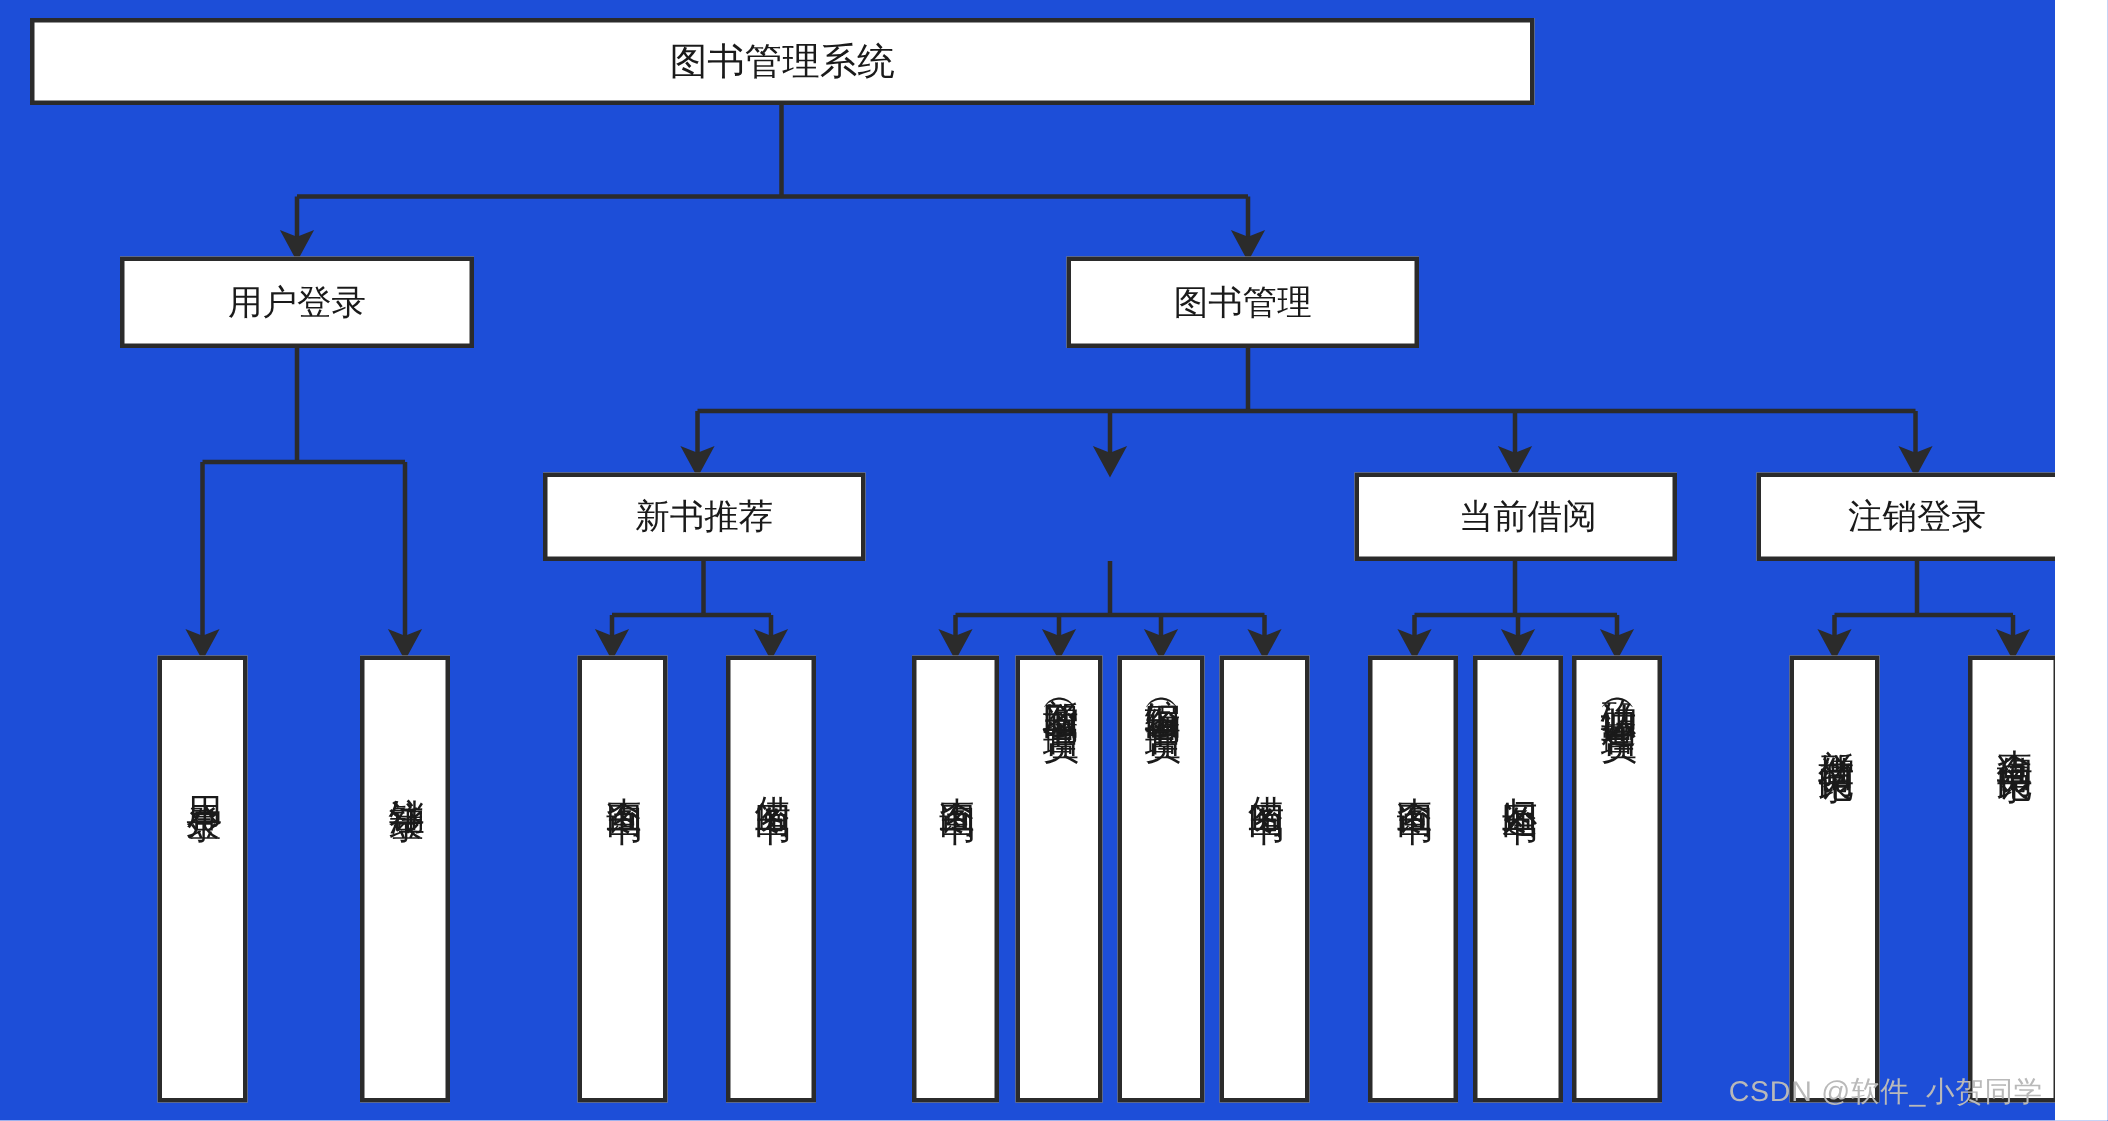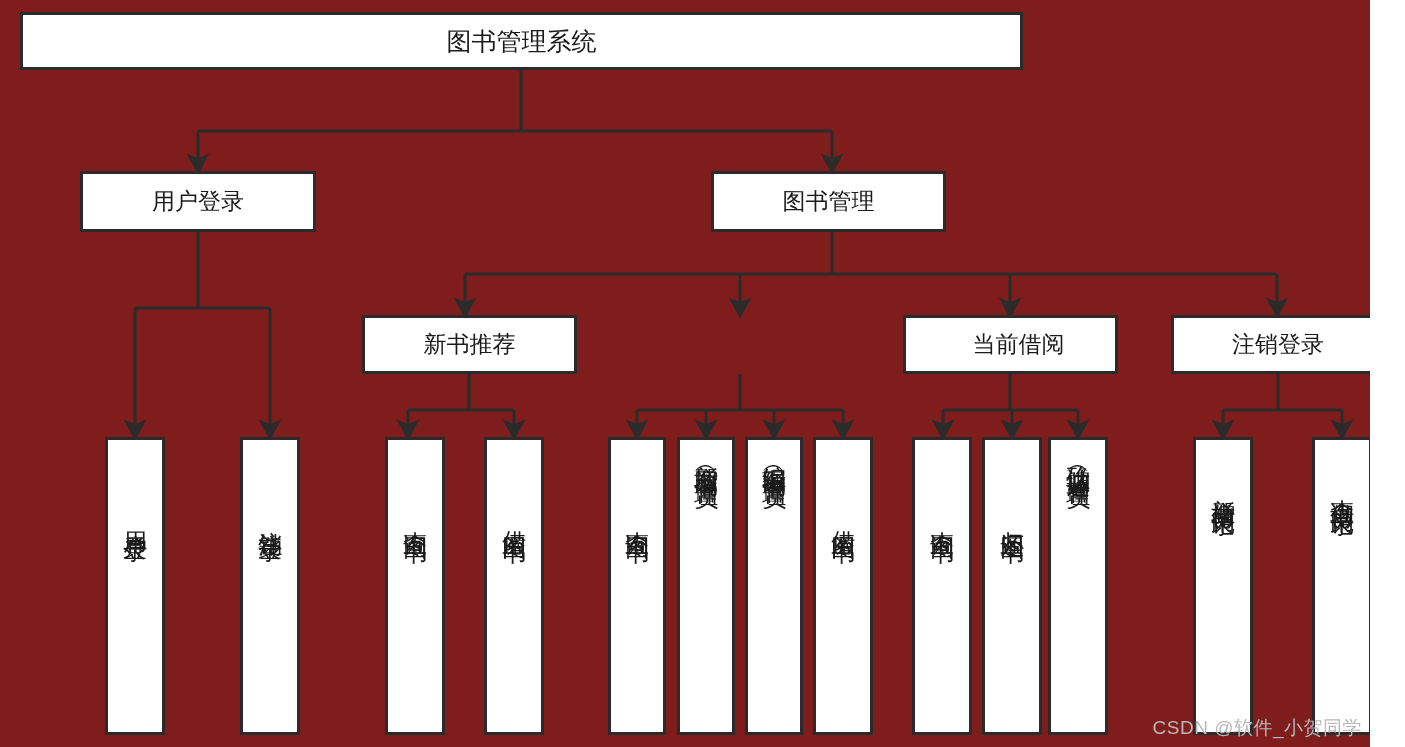--- a/index.html
+++ b/index.html
@@ -7,21 +7,21 @@
     padding: 0;
     background: #ffffff;
   }
   body {
     font-family: "Liberation Sans", "DejaVu Sans", sans-serif;
   }
   #canvas {
     position: relative;
     width: 1370px;
     height: 747px;
-    background: #7f1d1d;
+    background: #1d4ed8;
     overflow: hidden;
   }
   svg.wires {
     position: absolute;
     left: 0;
     top: 0;
     width: 1405px;
     height: 747px;
     pointer-events: none;
   }

